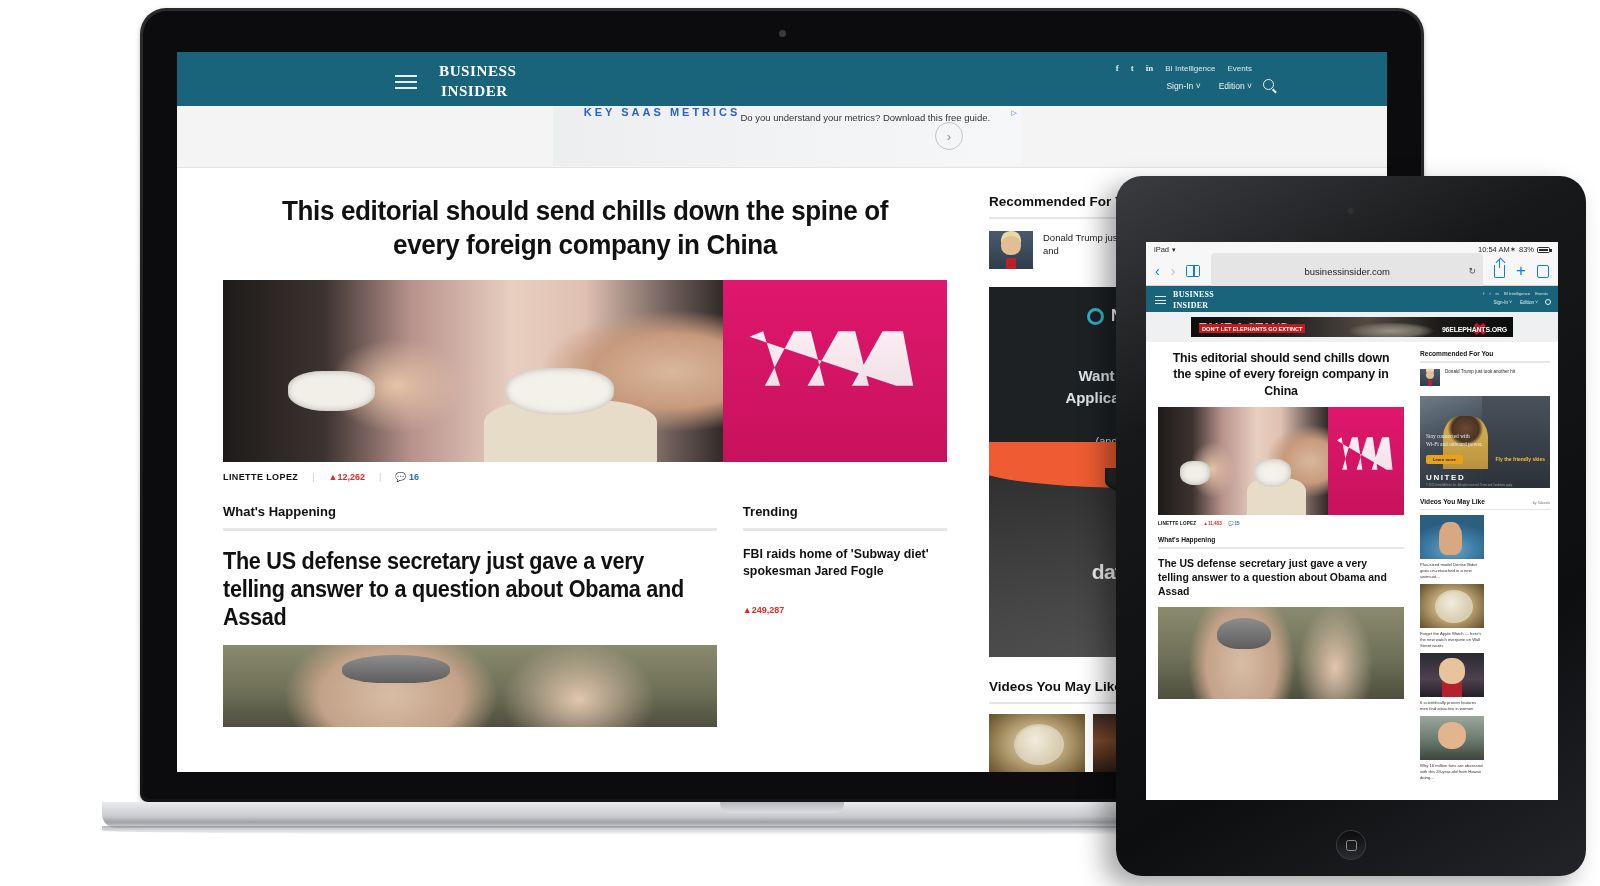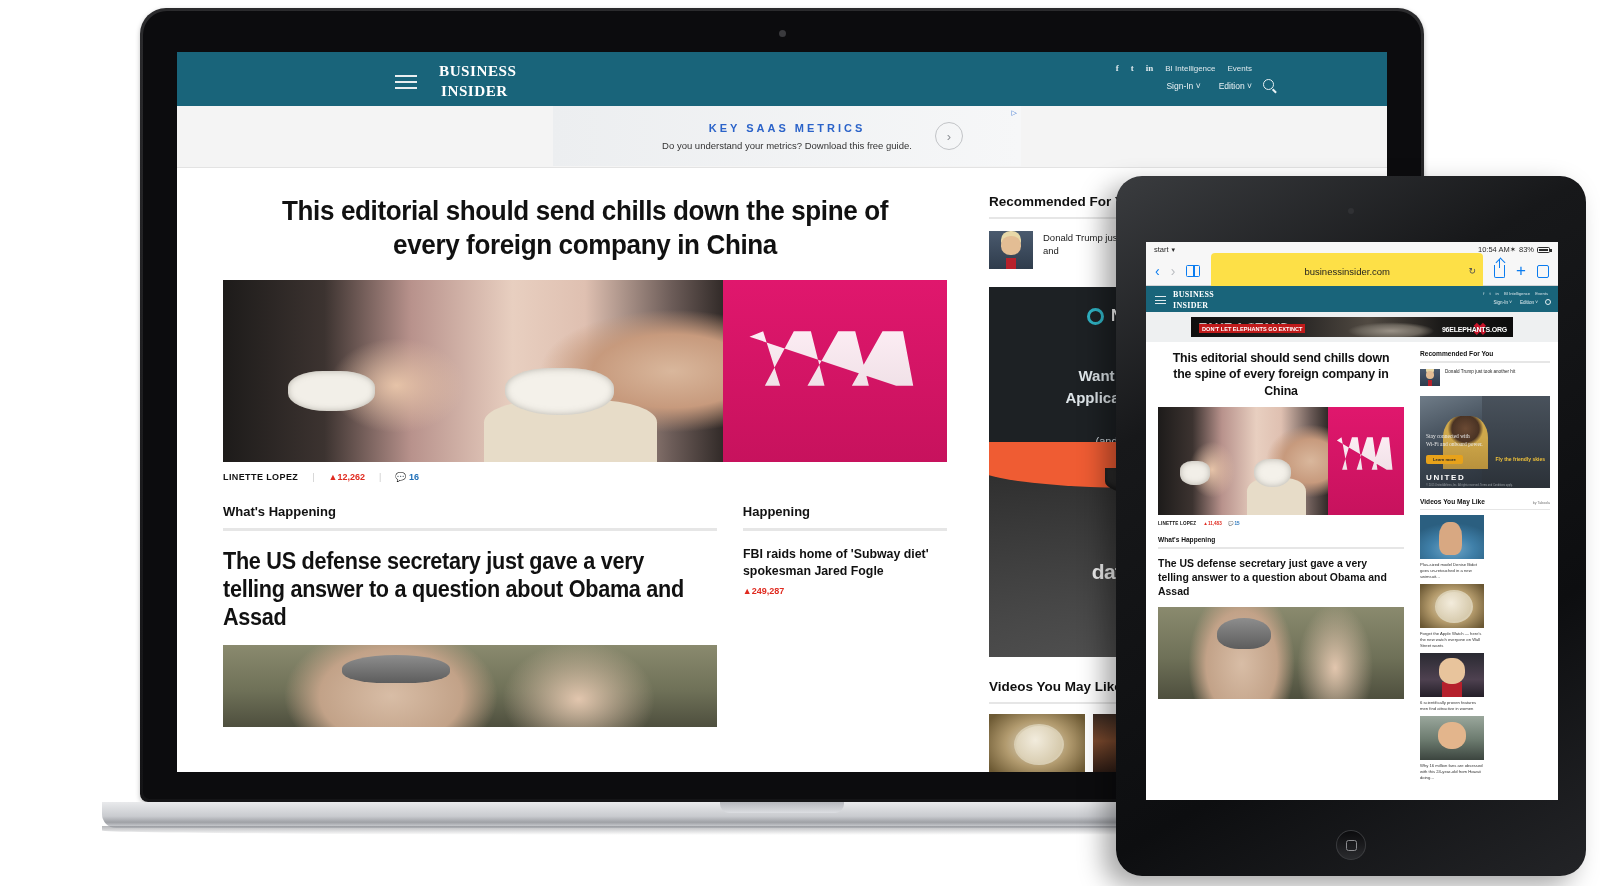--- a/index.html
+++ b/index.html
@@ -77,21 +77,21 @@
   }
   .search-ic:after{ content:""; position:absolute; right:-4px; bottom:-3px; width:5px; height:1.6px;
      background:#eaf2f5; transform:rotate(45deg); }
 
   .adbar {
     height: 62px; background: #f4f4f4; position: relative; border-bottom: 1px solid #e3e3e3;
   }
   .adbox {
     position:absolute; left: 376px; top: 0; width: 468px; height: 60px;
     background: linear-gradient(90deg,#eceef0,#f6f7f8);
-    display:flex; flex-direction:column; align-items:center; justify-content:center;
+    display:flex; flex-direction:row; justify-content:center;
   }
   .ad-title { color:#2b63c9; font-size:11px; font-weight:700; letter-spacing:3px; }
   .ad-sub { color:#333; font-size:9.5px; margin-top:6px; }
   .ad-arrow {
     position:absolute; right: 58px; top: 16px; width: 28px; height:28px; border:1px solid #c2c4c7;
     border-radius:50%; color:#8d9095; font-size:13px; display:flex;align-items:center;justify-content:center;
   }
   .ad-x { position:absolute; right: 4px; top: 3px; font-size:7px; color:#2f6ed1; }
 
   .site-body { display:flex; padding: 0; }
@@ -120,21 +120,21 @@
   .sec-rule { height: 3px; background:#e6e6e6; }
   .wh-title {
     margin-top: 16px; font-weight:700; font-size:23px; line-height:1.22; color:#111;
     letter-spacing:-.3px; transform: scaleX(.94); transform-origin: 0 0;
   }
   .wh-img { margin-top: 14px; width:100%; height: 82px; background:#6a6b5c; overflow:hidden; position:relative;}
 
   .tr-item { padding-top: 14px; }
   .tr-item + .tr-item { border-top:1px solid #e6e6e6; margin-top:14px; }
   .tr-txt { font-weight:700; font-size:13px; line-height:1.32; color:#111; transform:scaleX(.95); transform-origin:0 0;}
-  .tr-views { margin-top: 6px; color:#e02b20; font-weight:700; font-size:9px; }
+  .tr-views { margin-top: 25px; color:#e02b20; font-weight:700; font-size:9px; }
 
   .rec-h { font-size: 13.5px; font-weight:700; color:#111; }
   .rec-rule { height:2px; background:#e6e6e6; margin-top:8px; }
   .rec-item { display:flex; gap:10px; margin-top:12px; }
   .rec-thumb { width: 44px; height: 38px; background:#5b5550; flex:none; overflow:hidden; position:relative;}
   .rec-txt { font-size:9.5px; line-height:1.42; color:#222; }
 
   .nr-ad {
     margin-top: 18px; width: 300px; height: 370px; background:#1d2124; position:relative; overflow:hidden;
   }
@@ -227,21 +227,21 @@
   .batt:after{content:"";position:absolute;right:-2.5px;top:1.5px;width:1.5px;height:3px;background:#2a2a2a;}
   .ios-bar {
     height: 29px; background:#f7f7f7; border-bottom:1px solid #d4d4d6;
     display:flex; align-items:center; padding: 0 9px; gap: 11px;
   }
   .ios-bar .nav-ar { color:#0a7cf0; font-size:14px; }
   .ios-bar .nav-ar.dim { color:#b9bcc0; }
   .book-ic { width:14px; height:12px; border:1.4px solid #0a7cf0; border-radius:1.5px; position:relative;}
   .book-ic:after{content:"";position:absolute;left:50%;top:-1px;bottom:-1px;width:1.4px;background:#0a7cf0;}
   .url-field {
-    flex:1; height:37px; background:#fde047; border-radius:4px; display:flex; align-items:center;
+    flex:1; height:37px; background:#e5e5e5; border-radius:4px; display:flex; align-items:center;
     justify-content:center; position:relative; font-size:9.5px; color:#1c1c1e;
   }
   .url-field .reload { position:absolute; right:7px; color:#4b4b4e; font-size:9px; }
   .share-ic { width:11px; height:13px; border:1.4px solid #0a7cf0; border-top:none; border-radius:0 0 2px 2px; position:relative;}
   .share-ic:after{content:"";position:absolute;left:50%;margin-left:-.7px;top:-6px;width:1.4px;height:9px;background:#0a7cf0;}
   .share-ic:before{content:"";position:absolute;left:50%;margin-left:-3px;top:-6px;width:6px;height:6px;
     border-top:1.4px solid #0a7cf0;border-left:1.4px solid #0a7cf0;transform:rotate(45deg);}
   .plus-ic { color:#0a7cf0; font-size:17px; line-height:14px; font-weight:300;}
   .tabs-ic { width:12px; height:13px; border:1.4px solid #0a7cf0; border-radius:2px; }
 
@@ -394,21 +394,21 @@
           <div class="two-col">
             <div class="wh">
               <div class="sec-h">What's Happening</div>
               <div class="sec-rule"></div>
               <div class="wh-title">The US defense secretary just gave a very telling answer to a question about Obama and Assad</div>
               <div class="wh-img">
                   <div class="ph wh-ph"></div>
                 </div>
             </div>
             <div class="tr">
-              <div class="sec-h">Happening</div>
+              <div class="sec-h">Trending</div>
               <div class="sec-rule"></div>
               <div class="tr-item">
                 <div class="tr-txt">FBI raids home of 'Subway diet' spokesman Jared Fogle</div>
                 <div class="tr-views">
                   <span>▲</span><span>249,287</span>
                 </div>
               </div>
             </div>
           </div>
         </div>
@@ -465,21 +465,21 @@
   <div class="ipad-body"></div>
   <div class="ipad-cam"></div>
   <div class="ipad-home">
       <i></i>
     </div>
 
   <div class="ipad-screen">
 
     <div class="ios-status">
       <div class="left">
-        <span>start</span>
+        <span>iPad</span>
         <span class="wifi-ic">▾</span>
       </div>
       <div class="mid">10:54 AM</div>
       <div class="right">
         <span>✶</span>
         <span>83%</span>
         <span class="batt"></span>
       </div>
     </div>
 

